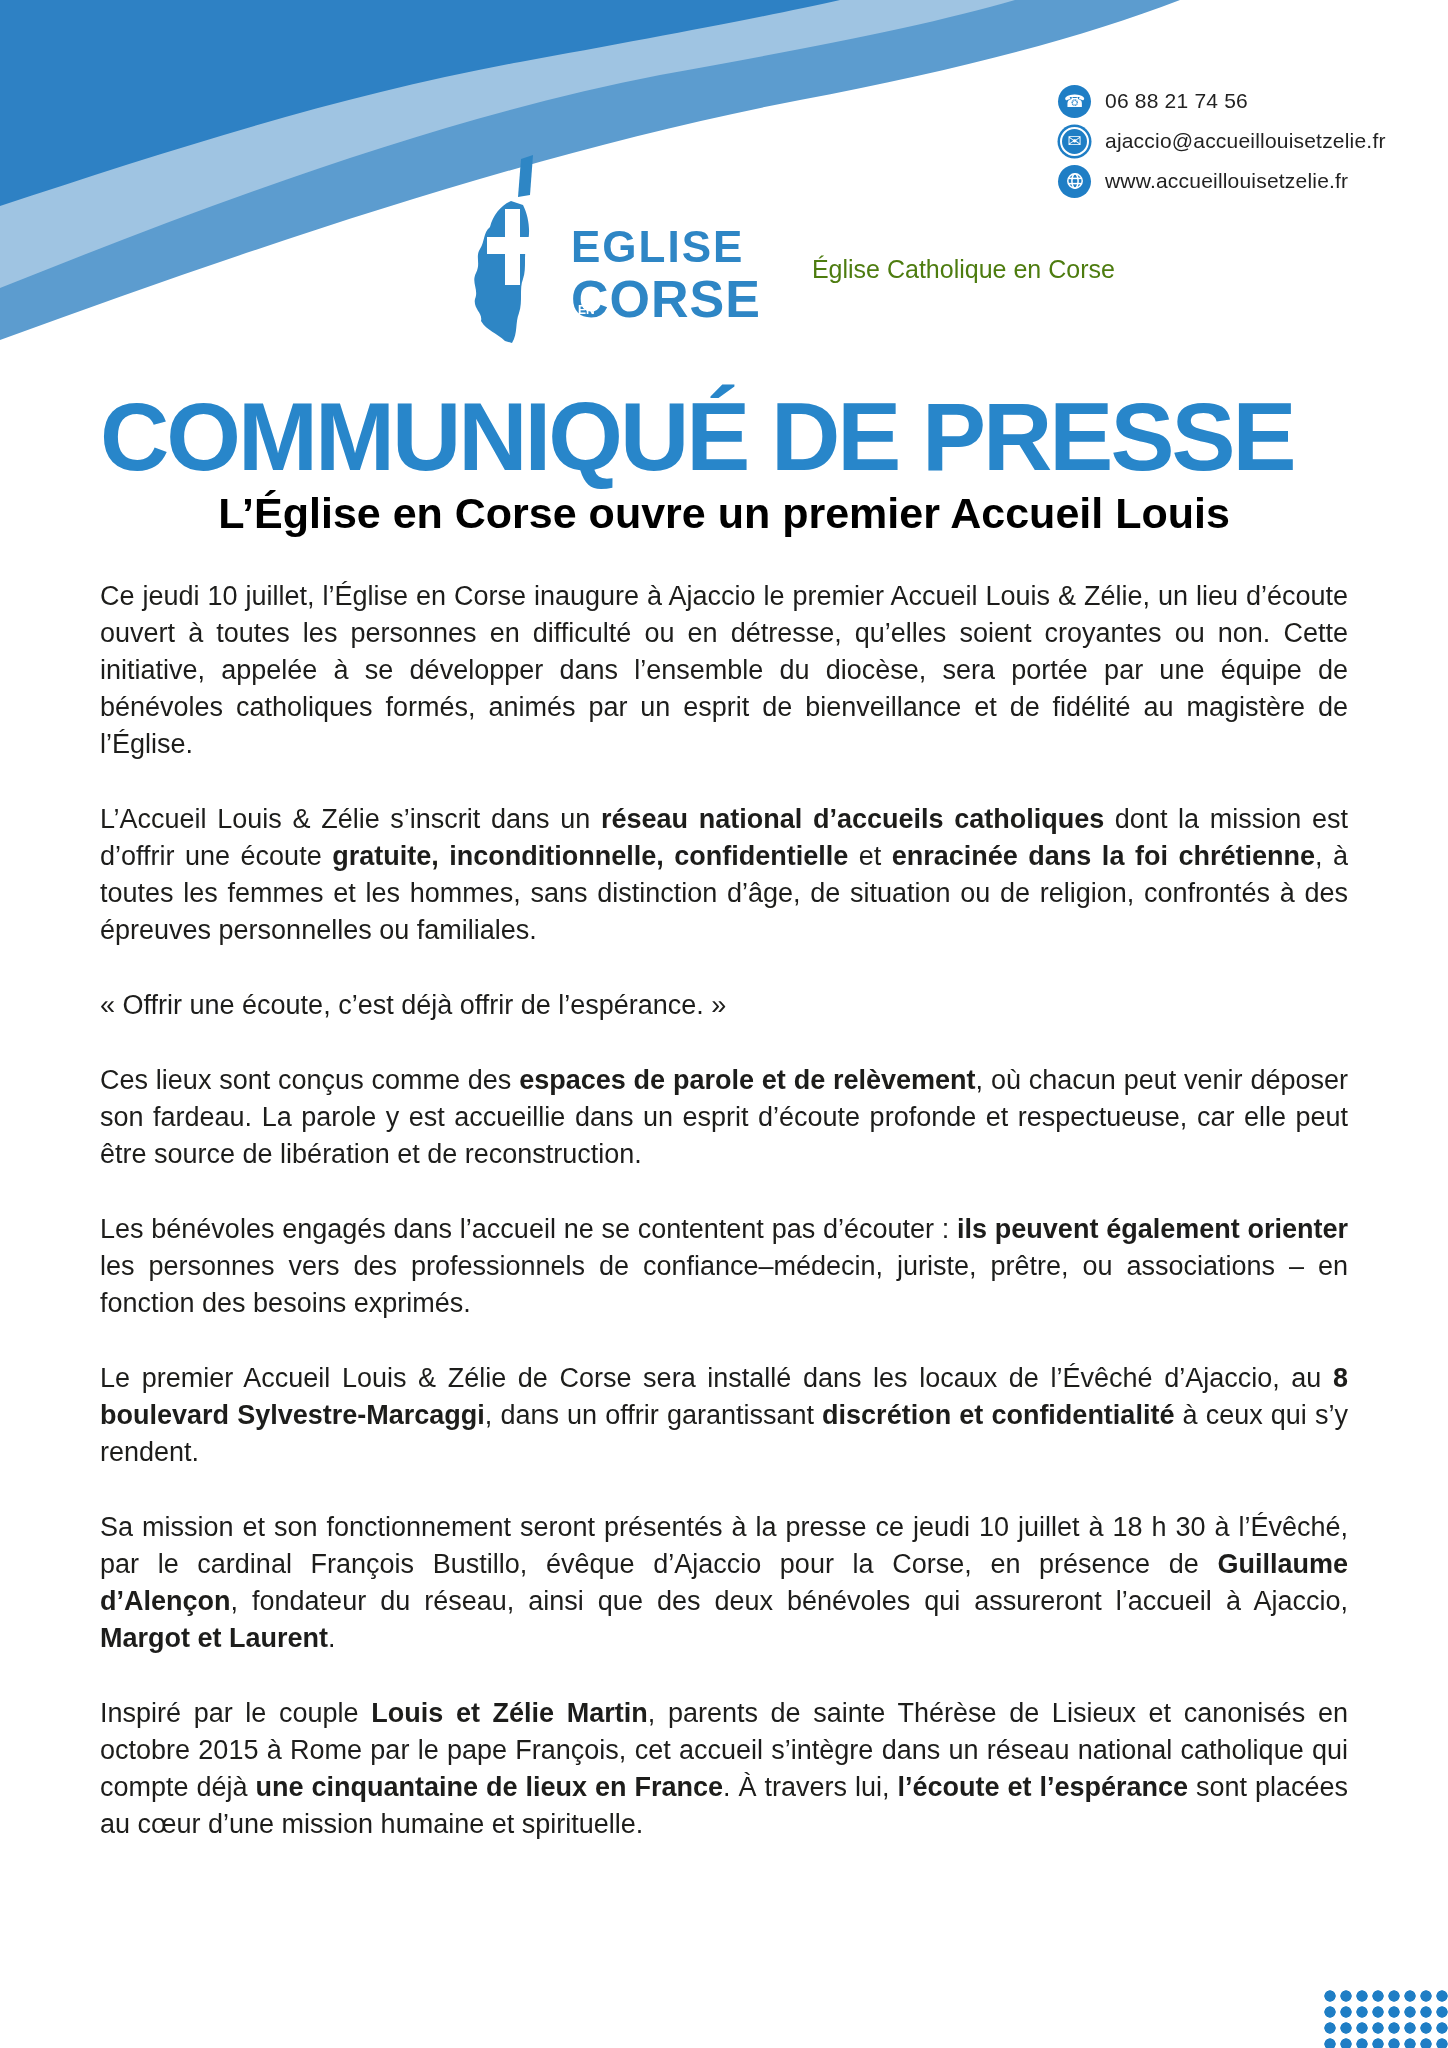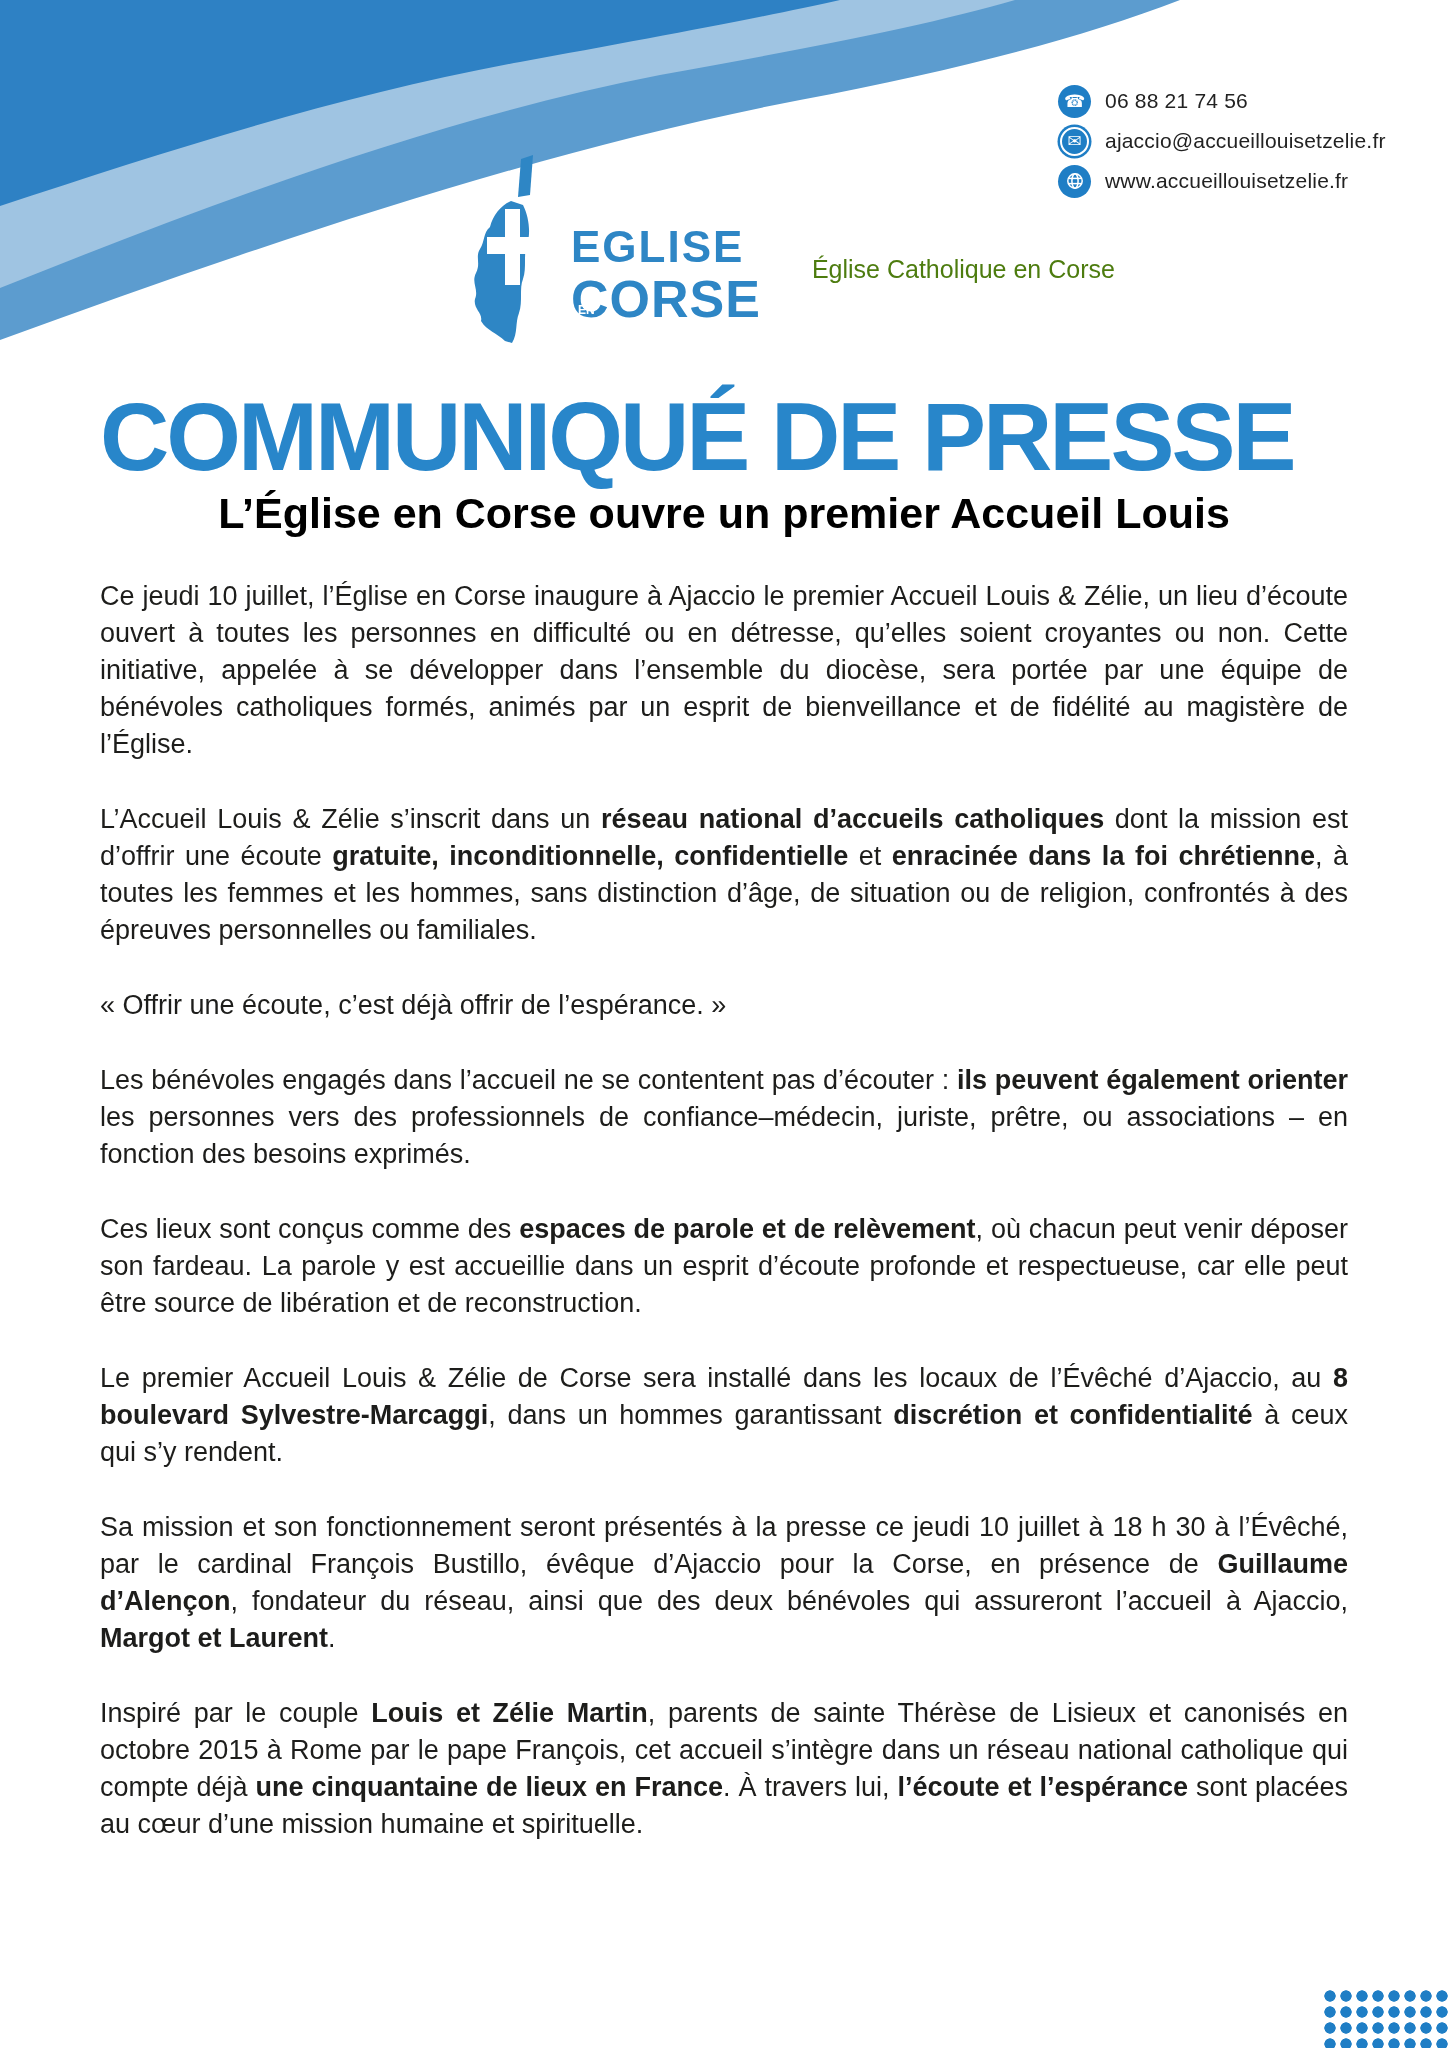--- a/index.html
+++ b/index.html
@@ -125,21 +125,21 @@
 
 <div class="main">
   <h1 class="page-title">COMMUNIQUÉ DE PRESSE</h1>
   <h2 class="subtitle">
     <span style="display:block">L’Église en Corse ouvre un premier Accueil Louis</span>
   </h2>
   <div class="body-copy">
     <p><span>Ce jeudi 10 juillet, l’Église en Corse inaugure à Ajaccio le premier Accueil Louis &amp; Zélie, un lieu d’écoute ouvert à toutes les personnes en difficulté ou en détresse, qu’elles soient croyantes ou non. Cette initiative, appelée à se développer dans l’ensemble du diocèse, sera portée par une équipe de bénévoles catholiques formés, animés par un esprit de bienveillance et de fidélité au magistère de l’Église.</span></p>
     <p><span>L’Accueil Louis &amp; Zélie s’inscrit dans un </span><span class="b">réseau national d’accueils catholiques</span><span> dont la mission est d’offrir une écoute </span><span class="b">gratuite, inconditionnelle, confidentielle</span><span> et </span><span class="b">enracinée dans la foi chrétienne</span><span>, à toutes les femmes et les hommes, sans distinction d’âge, de situation ou de religion, confrontés à des épreuves personnelles ou familiales.</span></p>
     <p class="quote"><span class="i">« Offrir une écoute, c’est déjà offrir de l’espérance. »</span></p>
+    <p><span>Ces lieux sont conçus comme des </span><span class="b">espaces de parole et de relèvement</span><span>, où chacun peut venir déposer son fardeau. La parole y est accueillie dans un esprit d’écoute profonde et respectueuse, car elle peut être source de libération et de reconstruction.</span></p>
     <p><span>Les bénévoles engagés dans l’accueil ne se contentent pas d’écouter : </span><span class="b">ils peuvent également orienter</span><span> les personnes vers des professionnels de confiance–médecin, juriste, prêtre, ou associations – en fonction des besoins exprimés.</span></p>
-    <p><span>Ces lieux sont conçus comme des </span><span class="b">espaces de parole et de relèvement</span><span>, où chacun peut venir déposer son fardeau. La parole y est accueillie dans un esprit d’écoute profonde et respectueuse, car elle peut être source de libération et de reconstruction.</span></p>
-    <p><span>Le premier Accueil Louis &amp; Zélie de Corse sera installé dans les locaux de l’Évêché d’Ajaccio, au </span><span class="b">8 boulevard Sylvestre-Marcaggi</span><span>, dans un hommes garantissant </span><span class="b">discrétion et confidentialité</span><span> à ceux qui s’y rendent.</span></p>
+    <p><span>Le premier Accueil Louis &amp; Zélie de Corse sera installé dans les locaux de l’Évêché d’Ajaccio, au </span><span class="b">8 boulevard Sylvestre-Marcaggi</span><span>, dans un offrir garantissant </span><span class="b">discrétion et confidentialité</span><span> à ceux qui s’y rendent.</span></p>
     <p><span>Sa mission et son fonctionnement seront présentés à la presse ce jeudi 10 juillet à 18 h 30 à l’Évêché, par le cardinal François Bustillo, évêque d’Ajaccio pour la Corse, en présence de </span><span class="b">Guillaume d’Alençon</span><span>, fondateur du réseau, ainsi que des deux bénévoles qui assureront l’accueil à Ajaccio, </span><span class="b">Margot et Laurent</span><span>.</span></p>
     <p><span>Inspiré par le couple </span><span class="b">Louis et Zélie Martin</span><span>, parents de sainte Thérèse de Lisieux et canonisés en octobre 2015 à Rome par le pape François, cet accueil s’intègre dans un réseau national catholique qui compte déjà </span><span class="b">une cinquantaine de lieux en France</span><span>. À travers lui, </span><span class="b">l’écoute et l’espérance</span><span> sont placées au cœur d’une mission humaine et spirituelle.</span></p>
   </div>
 </div>
 
 <div class="dots"></div>
 
 </body></html>

